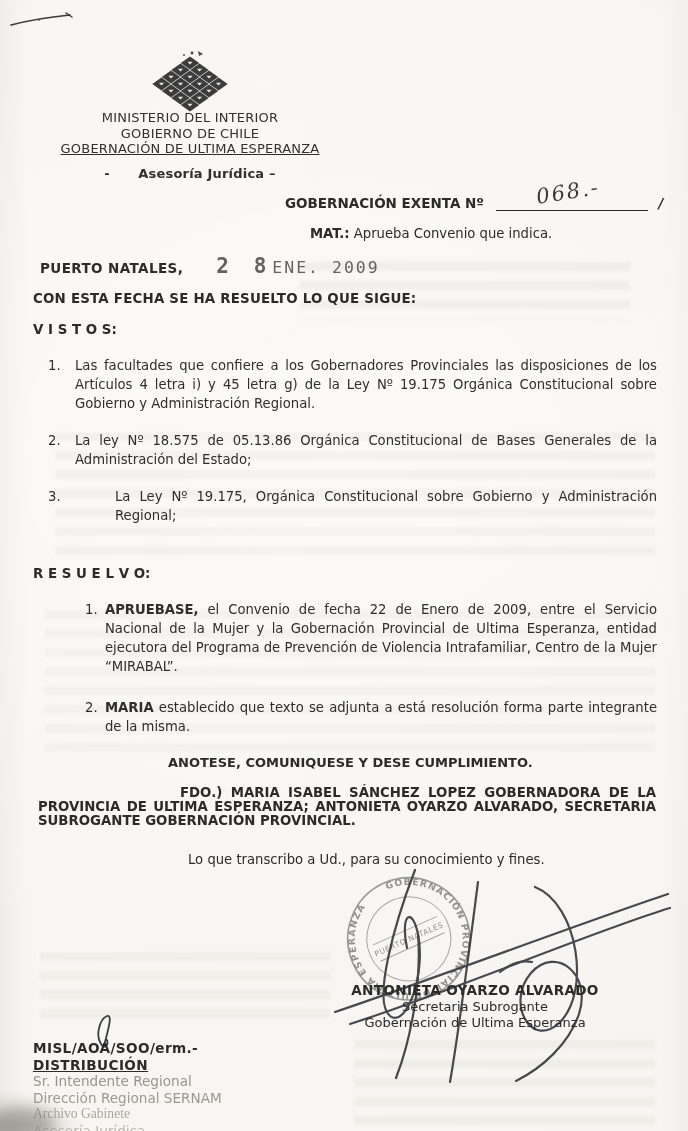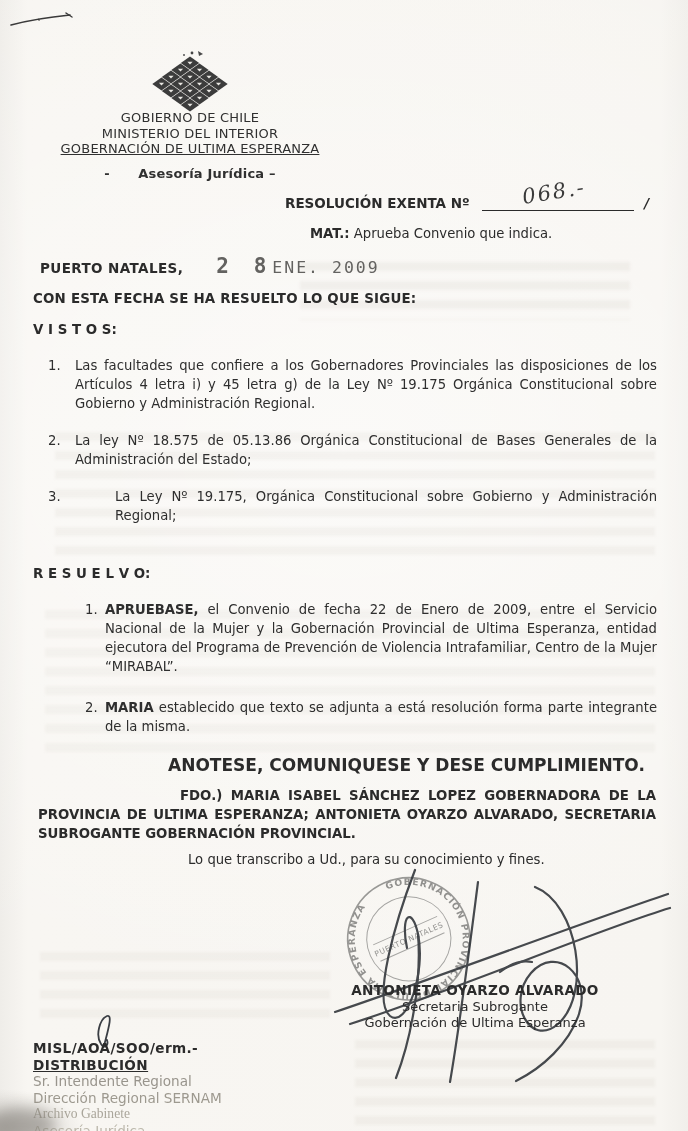--- a/index.html
+++ b/index.html
@@ -81,28 +81,28 @@
       <use href="#dm" x="28.5" y="28"></use>
     <use href="#dm" x="-19" y="35"></use>
       <use href="#dm" x="0" y="35"></use>
       <use href="#dm" x="19" y="35"></use>
     <use href="#dm" x="-9.5" y="42"></use>
       <use href="#dm" x="9.5" y="42"></use>
     <use href="#dm" x="0" y="49"></use>
   </svg>
 
   <div class="abs hdr center" style="left:40px;top:110px;width:300px;">
+    <div>MINISTERIO DEL INTERIOR</div>
     <div>GOBIERNO DE CHILE</div>
-    <div>MINISTERIO DEL INTERIOR</div>
     <div class="hdr-u">GOBERNACIÓN DE ULTIMA ESPERANZA</div>
     <div class="b" style="margin-top:9px;white-space:pre;">-      Asesoría Jurídica –</div>
   </div>
 
   <div class="abs" style="left:285px;top:192px;font-size:13.5px;white-space:nowrap;">
-    <span class="b">RESOLUCIÓN EXENTA Nº</span>
+    <span class="b">GOBERNACIÓN EXENTA Nº</span>
     <span class="res-underline" style="position:relative;height:18px;vertical-align:bottom;margin-left:8px;"><span class="handnum" style="position:absolute;left:40px;top:-12px;">068.-</span></span>
     <span class="b" style="font-style:italic;margin-left:6px;">/</span>
   </div>
 
   <div class="abs" style="left:310px;top:226px;font-size:13.2px;">
     <span class="b">MAT.:</span>
     <span style="">Aprueba Convenio que indica.</span>
   </div>
 
   <div class="abs" style="left:40px;top:254px;">
@@ -135,23 +135,23 @@
     <div class="list-row" style="margin-bottom:22px;">
       <div class="list-num2">1.</div>
       <div class="just" style="flex:1;"><span class="b">APRUEBASE,</span><span> el Convenio de fecha 22 de Enero de 2009, entre el Servicio Nacional de la Mujer y la Gobernación Provincial de Ultima Esperanza, entidad ejecutora del Programa de Prevención de Violencia Intrafamiliar, Centro de la Mujer “MIRABAL”.</span></div>
     </div>
     <div class="list-row">
       <div class="list-num2">2.</div>
       <div class="just" style="flex:1;"><span class="b">MARIA</span><span> establecido que  texto se adjunta a está resolución forma parte integrante de la misma.</span></div>
     </div>
   </div>
 
-  <div class="abs b" style="left:168px;top:755px;font-size:17px;">ANOTESE, COMUNIQUESE Y DESE CUMPLIMIENTO.</div>
-
-  <div class="abs b just" style="left:38px;top:786px;width:618px;font-size:13.3px;line-height:19px;text-indent:142px;">FDO.) MARIA ISABEL SÁNCHEZ LOPEZ GOBERNADORA DE LA PROVINCIA DE ULTIMA ESPERANZA; ANTONIETA OYARZO ALVARADO, SECRETARIA SUBROGANTE GOBERNACIÓN PROVINCIAL.</div>
+  <div class="abs b" style="left:168px;top:755px;font-size:13px;">ANOTESE, COMUNIQUESE Y DESE CUMPLIMIENTO.</div>
+
+  <div class="abs b just" style="left:38px;top:786px;width:618px;font-size:13.3px;line-height:14px;text-indent:142px;">FDO.) MARIA ISABEL SÁNCHEZ LOPEZ GOBERNADORA DE LA PROVINCIA DE ULTIMA ESPERANZA; ANTONIETA OYARZO ALVARADO, SECRETARIA SUBROGANTE GOBERNACIÓN PROVINCIAL.</div>
 
   <div class="abs" style="left:188px;top:852px;font-size:13.2px;">Lo que transcribo a Ud., para su conocimiento y fines.</div>
 
   <svg class="abs" style="left:318px;top:862px;transform:rotate(-24deg);opacity:.75;" width="180" height="150" viewBox="0 0 180 150">
     <defs>
       <path id="ringPath" d="M 90,23 a 54,54 0 1,1 -0.01,0 z" fill="none"></path>
     </defs>
     <circle cx="90" cy="77" r="61" fill="none" stroke="#7a7a78" stroke-width="1.6"></circle>
     <circle cx="90" cy="77" r="42" fill="none" stroke="#8a8a88" stroke-width="1"></circle>
     <text font-family="DejaVu Sans, sans-serif" font-size="9.2" letter-spacing="1.1" fill="#6f6f6d" font-weight="bold">

